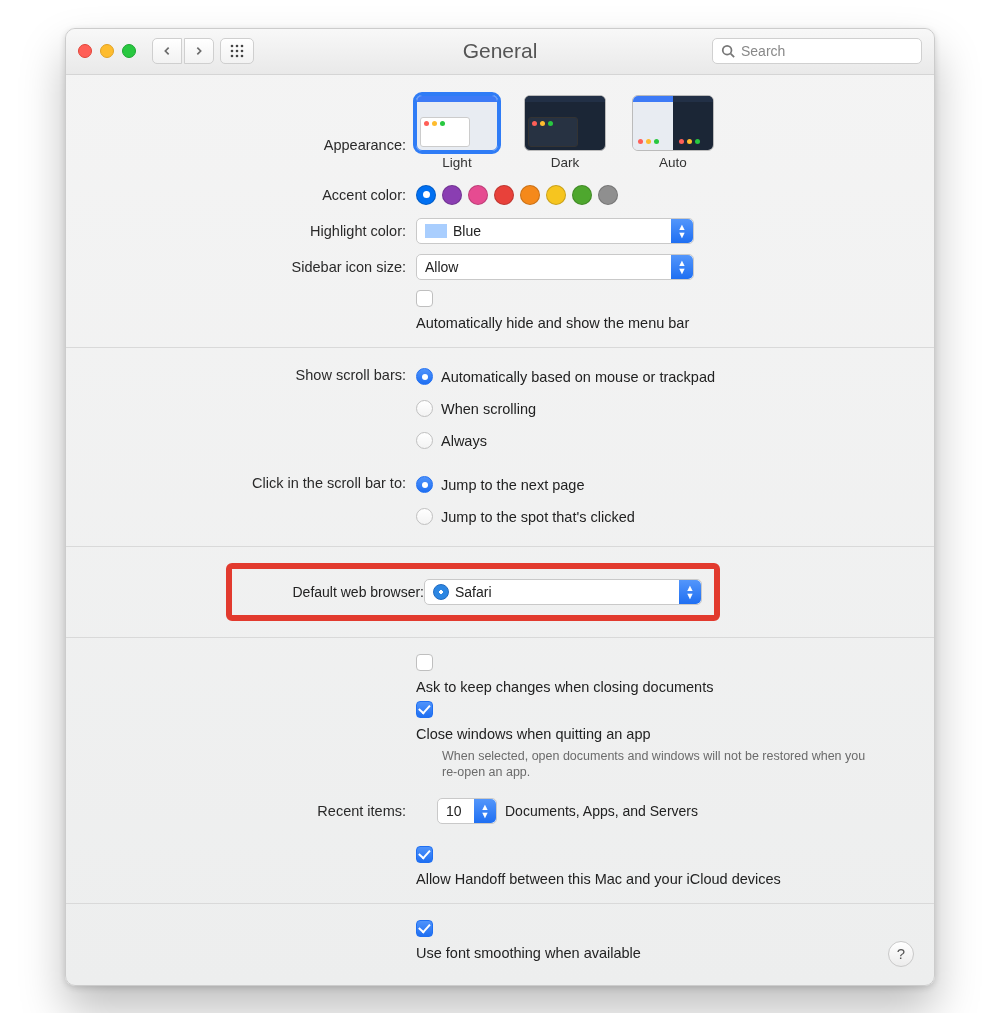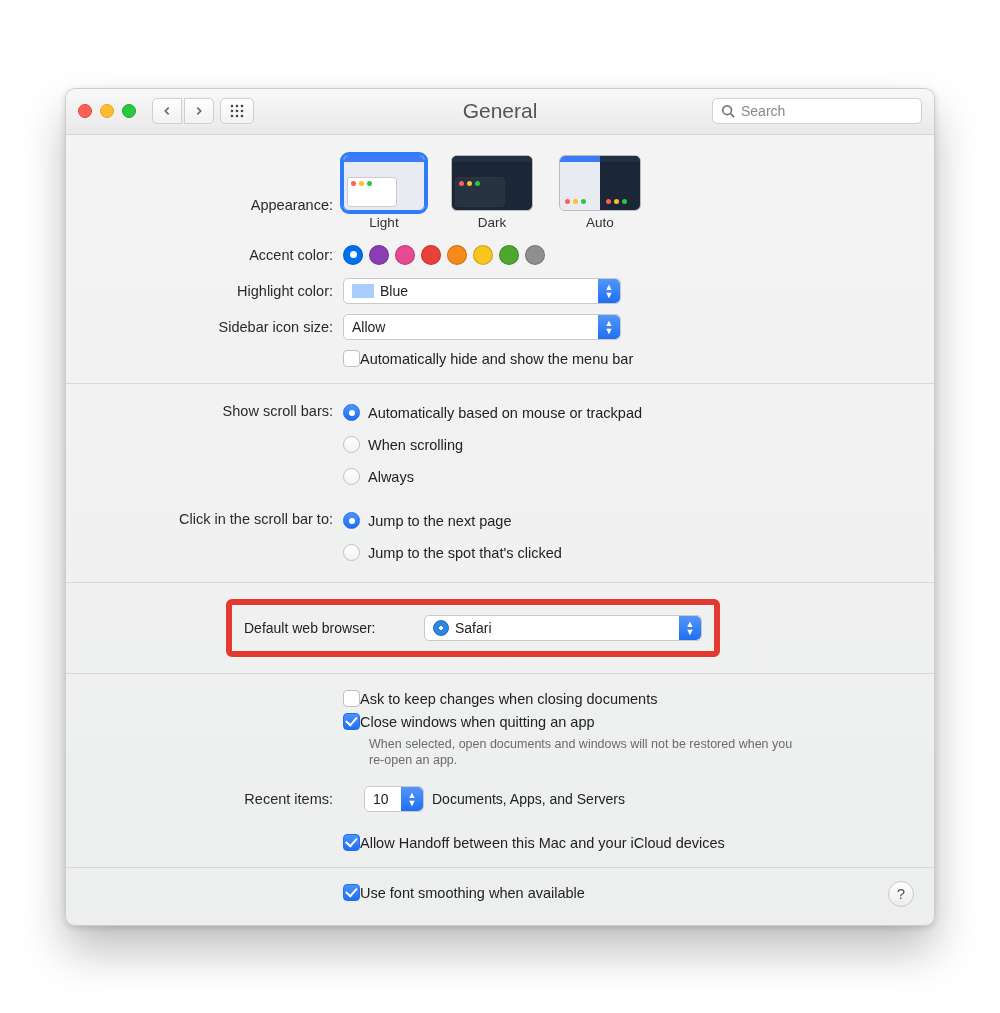--- a/index.html
+++ b/index.html
@@ -15,21 +15,21 @@
   .btn { height:26px; background:linear-gradient(#ffffff,#f2f2f2); border:1px solid #cfcfcf; border-radius:5px; display:flex; align-items:center; justify-content:center; color:#666; font-size:15px; }
   .btn.sq { width:30px; }
   .btn.seg-l{border-radius:5px 0 0 5px;} .btn.seg-r{border-radius:0 5px 5px 0;}
   .title { position:absolute; left:0; right:0; text-align:center; font-size:21px; color:#555; pointer-events:none; }
   .search { margin-left:auto; width:210px; height:26px; background:#fff; border:1px solid #d0d0d0; border-radius:5px; display:flex; align-items:center; padding:0 8px; color:#888; font-size:14px; gap:6px; }
   .search svg{width:14px;height:14px;fill:none;stroke:#777;stroke-width:2;}
 
   
   .body { padding-top:20px; }
   .row { display:flex; align-items:flex-start; }
-  .lbl { width:277px; text-align:right; padding-right:10px; font-size:14.5px; color:#2a2a2a; line-height:22px; }
+  .lbl { width:350px; text-align:right; padding-right:10px; font-size:14.5px; color:#2a2a2a; line-height:22px; }
   .ctl { flex:1; display:flex; flex-direction:column; gap:6px; padding-right:30px; }
   .hr { height:1px; background:#d9d9d9; margin:16px 0; }
 
   .appearance { display:flex; gap:26px; }
   .appearance .opt { display:flex; flex-direction:column; align-items:center; font-size:13.5px; color:#333; gap:4px; cursor:pointer; }
   .thumb { width:82px; height:56px; border-radius:6px; border:1px solid #bbb; position:relative; overflow:hidden; }
   .thumb.selected { outline:3px solid #2f7cf6; outline-offset:0; border-color:#2f7cf6; }
   .thumb .menubar{position:absolute;top:0;left:0;right:0;height:6px;background:#3d7af6;}
   .thumb .menubar.dark{background:#223046;} 
   .thumb .win{position:absolute;bottom:3px;left:3px;width:50px;height:30px;background:#fff;border-radius:3px;border:1px solid #ccc;}
@@ -43,21 +43,21 @@
   .accent { display:flex; gap:6px; }
   .ac { width:20px; height:20px; border-radius:50%; cursor:pointer; box-shadow:inset 0 0 0 1px rgba(0,0,0,.18); display:flex; align-items:center; justify-content:center;}
   .ac.sel::after{content:"";width:7px;height:7px;border-radius:50%;background:#fff;}
 
   .select-like { position:relative; width:278px; height:26px; background:#fff; border:1px solid #c9c9c9; border-radius:5px; display:flex; align-items:center; padding:0 8px; font-size:14px; cursor:pointer; }
   .select-like .handle{position:absolute;right:0;top:0;bottom:0;width:22px;background:linear-gradient(#5396fb,#1f6ff2);border-radius:0 5px 5px 0;display:flex;flex-direction:column;align-items:center;justify-content:center;color:#fff;font-size:9px;line-height:8px;}
   .select-like.sm{width:60px;} .select-like.sm .handle{width:22px;}
   .swatch{width:22px;height:14px;background:#a9cefe;margin-right:6px;}
   .safari-ico{width:16px;height:16px;border-radius:50%;background:radial-gradient(circle at 50% 50%,#fff 18%,#2c86e2 20% 100%);margin-right:6px;border:1px solid #1f6ac0;position:relative;}
 
-  .chk { display:flex; align-items:flex-end; font-size:14.5px; }
+  .chk { display:flex; align-items:flex-start; gap:8px; font-size:14.5px;flex-direction:column; }
   .cbox { width:17px; height:17px; border:1px solid #bfbfbf; border-radius:4px; background:#fff; display:flex; align-items:center; justify-content:center; cursor:pointer; flex:0 0 17px;}
   .cbox.checked{background:linear-gradient(#4f93fb,#1f6ff2);border-color:#1f6ff2;}
   .cbox.checked::after{content:"";width:9px;height:5px;border:2px solid #fff;border-top:none;border-right:none;transform:rotate(-48deg) translate(1px,-1px);} 
 
   .radiolist .rd{display:flex;align-items:center;gap:8px;font-size:14.5px;line-height:26px;}
   .rbox{width:17px;height:17px;border-radius:50%;border:1px solid #c0c0c0;background:linear-gradient(#fff,#f3f3f3);cursor:pointer;display:flex;align-items:center;justify-content:center;}
   .rbox.checked{border-color:#1f6ff2;background:linear-gradient(#4f93fb,#1f6ff2);} .rbox.checked::after{content:"";width:6px;height:6px;border-radius:50%;background:#fff;}
 
   .note{font-size:12.5px;color:#6b6b6b;margin-left:26px;line-height:16px;max-width:430px;}
   .helpbtn{position:absolute;right:20px;bottom:18px;width:26px;height:26px;border-radius:50%;background:linear-gradient(#fff,#ececec);border:1px solid #c9c9c9;color:#555;display:flex;align-items:center;justify-content:center;font-size:15px;cursor:pointer;}
@@ -252,21 +252,21 @@
               <span>Jump to the spot that's clicked</span>
             </div>
           </div>
       </div>
 
       <div class="hr"></div>
 
       <div class="row" style="align-items:center;">
         <div style="margin-left:160px;">
         <div class="redbox" style="display:flex;align-items:center;">
-          <div style="width:180px;padding-right:0;">Default web browser:</div>
+          <div style="width:180px;text-align:right;padding-right:0;">Default web browser:</div>
           <div class="select-like">
             <span class="safari-ico"></span>
             <span>Safari</span>
             <span class="handle">▲<br>▼</span>
           </div>
         </div>
           </div>
       </div>
 
       <div class="hr"></div>

